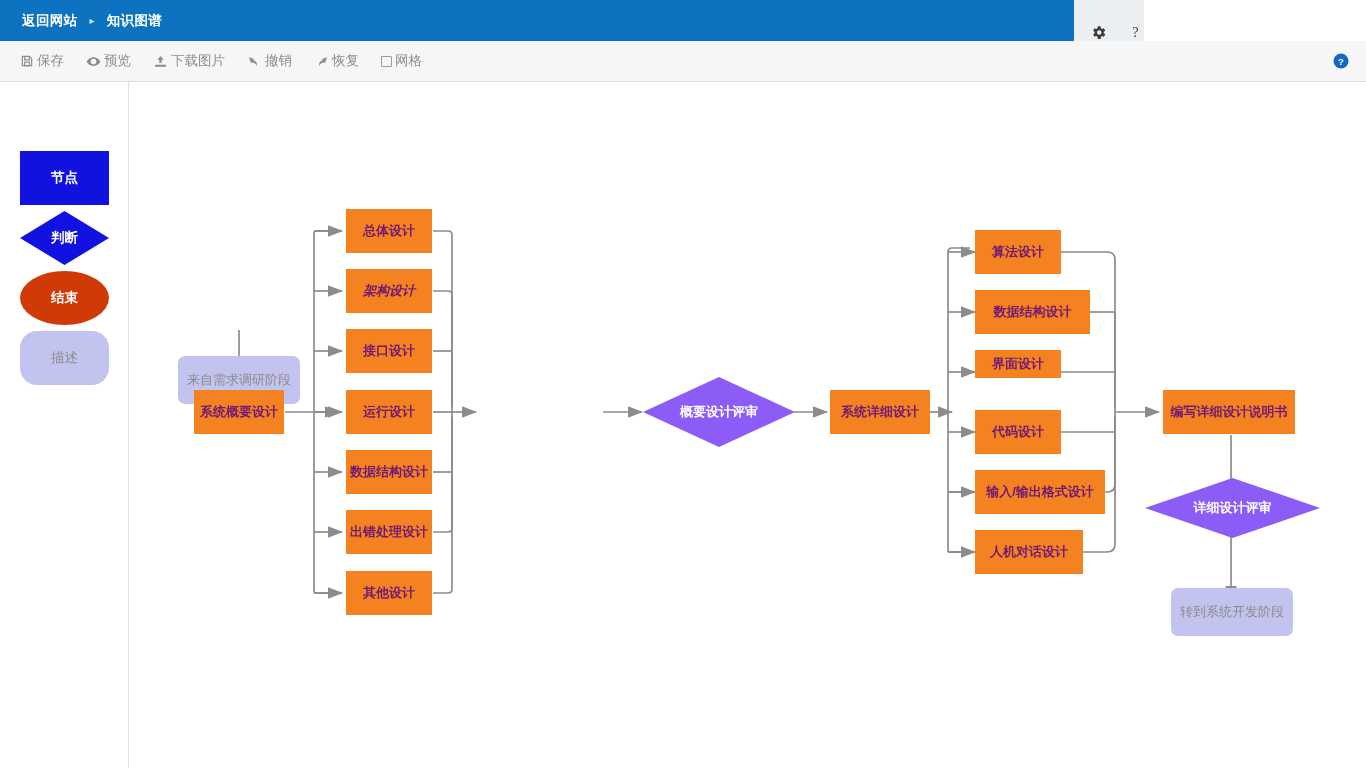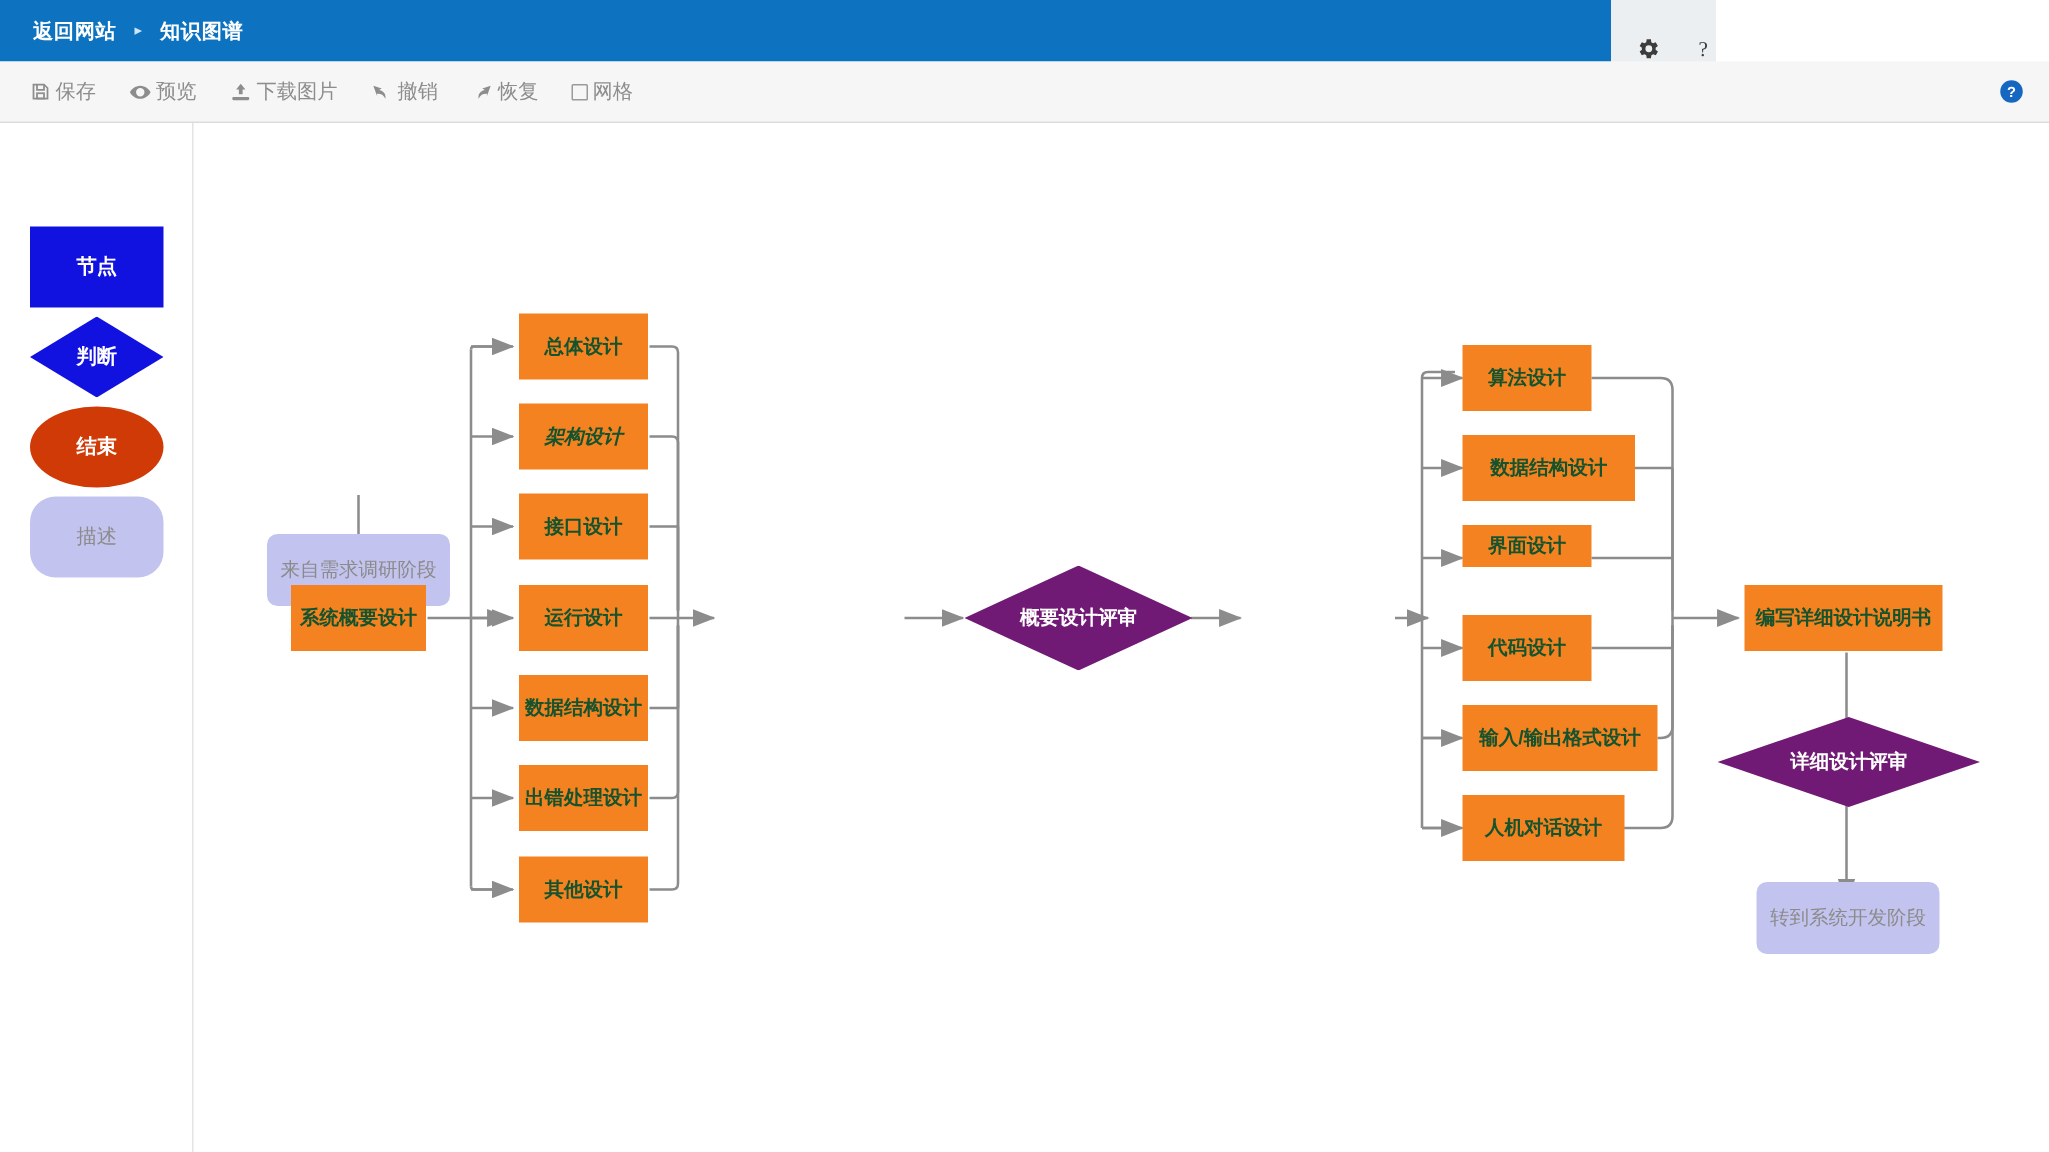--- a/index.html
+++ b/index.html
@@ -109,29 +109,29 @@
   }
   #edges { position: absolute; left: 0; top: 0; width: 1236px; height: 686px; }
 
   .node {
     position: absolute;
     display: flex; align-items: center; justify-content: center;
     text-align: center; line-height: 1.15;
     cursor: move; user-select: none;
   }
   .n-proc {
-    background: #f58220; color: #14532d;
+    background: #f58220; color: #701a75;
     font-size: 13px; font-weight: bold;
   }
   .n-desc {
     background: #c3c3ef; color: #8b8b8b;
     border-radius: 7px; font-size: 13px;
   }
   .n-dia {
-    background: #701a75; color: #ffffff;
+    background: #8b5cf6; color: #ffffff;
     font-size: 13px; font-weight: bold;
     clip-path: polygon(50% 0%, 100% 50%, 50% 100%, 0% 50%);
   }
 </style>
 </head>
 <body>
 
 <div id="header">
   <div id="header-blue">
     <span class="hdr-link">返回网站</span>
@@ -344,20 +344,23 @@
   </div>
   <div class="node n-proc" style="left:216px; top:489px; width:86px; height:44px;">
     <span>其他设计</span>
   </div>
 
 
   <div class="node n-dia" style="left:513px; top:295px; width:152px; height:70px;">
     <span>概要设计评审</span>
   </div>
 
+  <div class="node n-proc" style="left:700px; top:308px; width:100px; height:44px;">
+    <span>系统详细设计</span>
+  </div>
 
   <div class="node n-proc" style="left:845px; top:148px; width:86px; height:44px;">
     <span>算法设计</span>
   </div>
   <div class="node n-proc" style="left:845px; top:208px; width:115px; height:44px;">
     <span>数据结构设计</span>
   </div>
   <div class="node n-proc" style="left:845px; top:268px; width:86px; height:28px;">
     <span>界面设计</span>
   </div>

